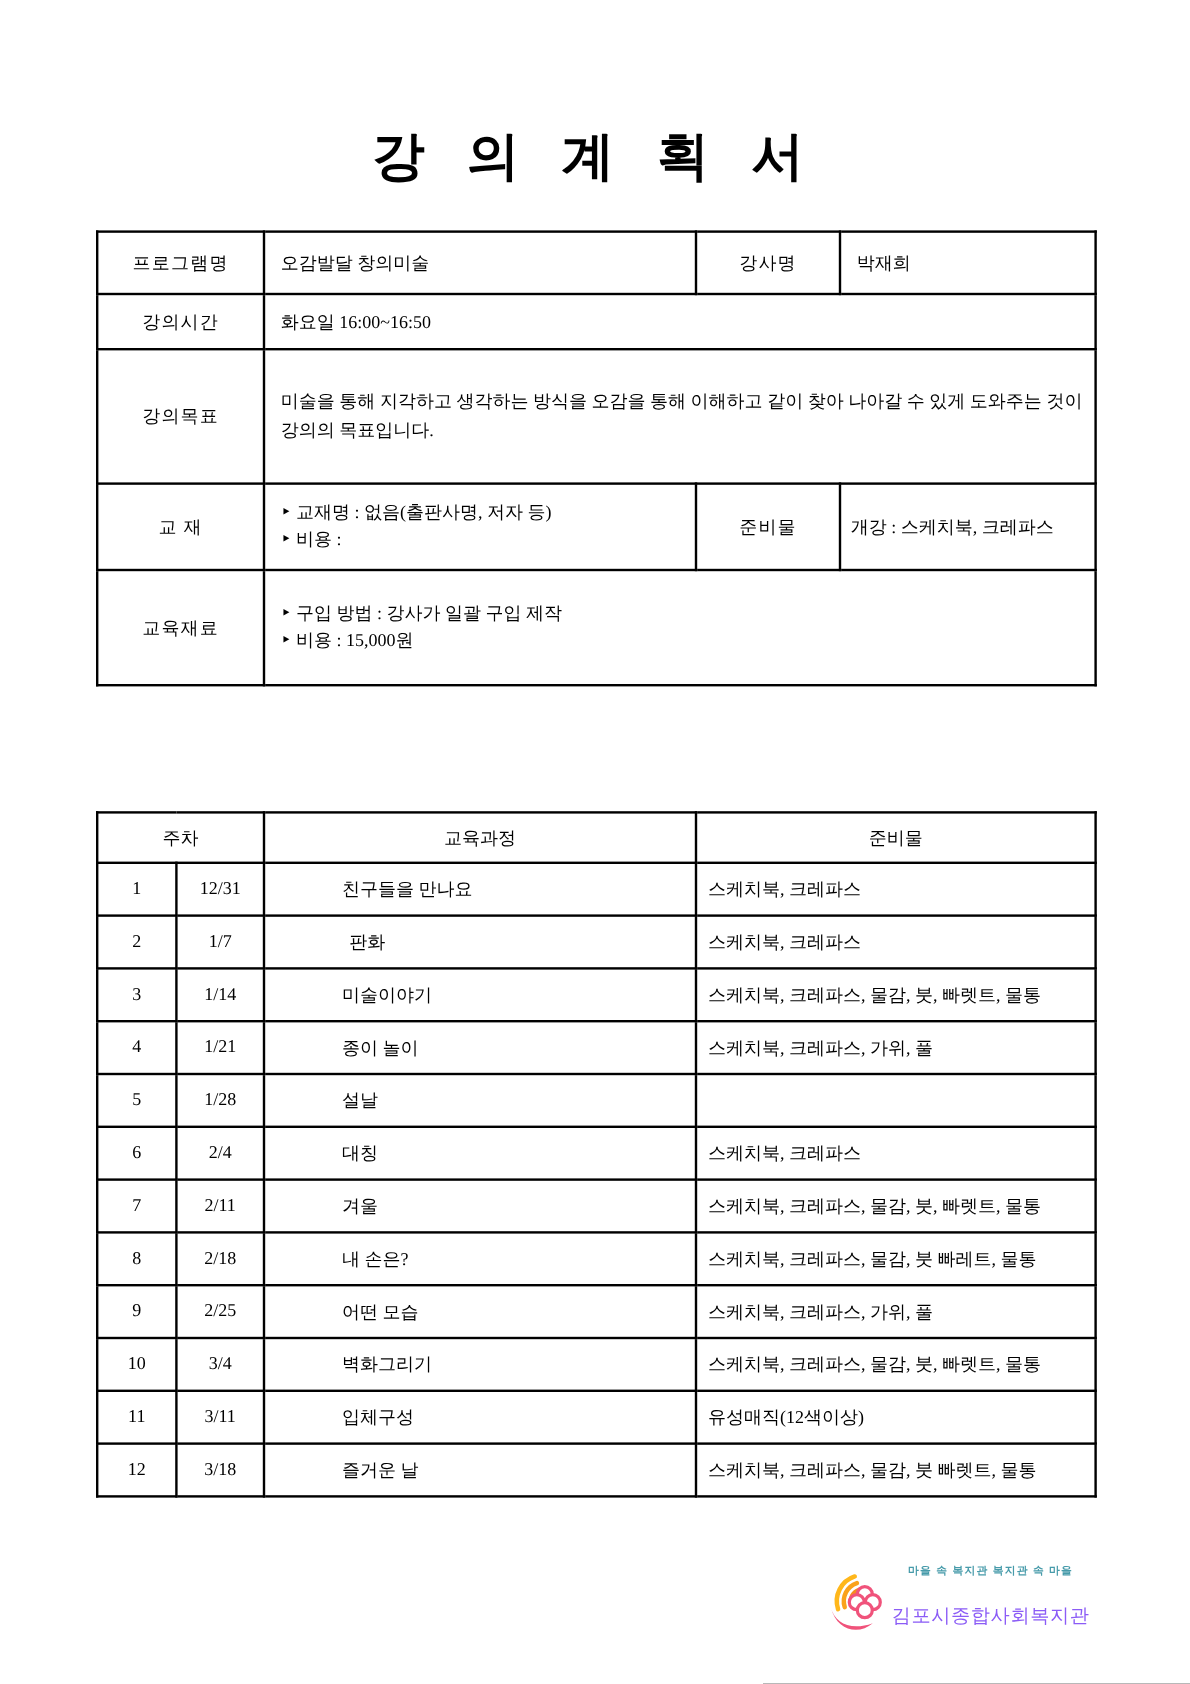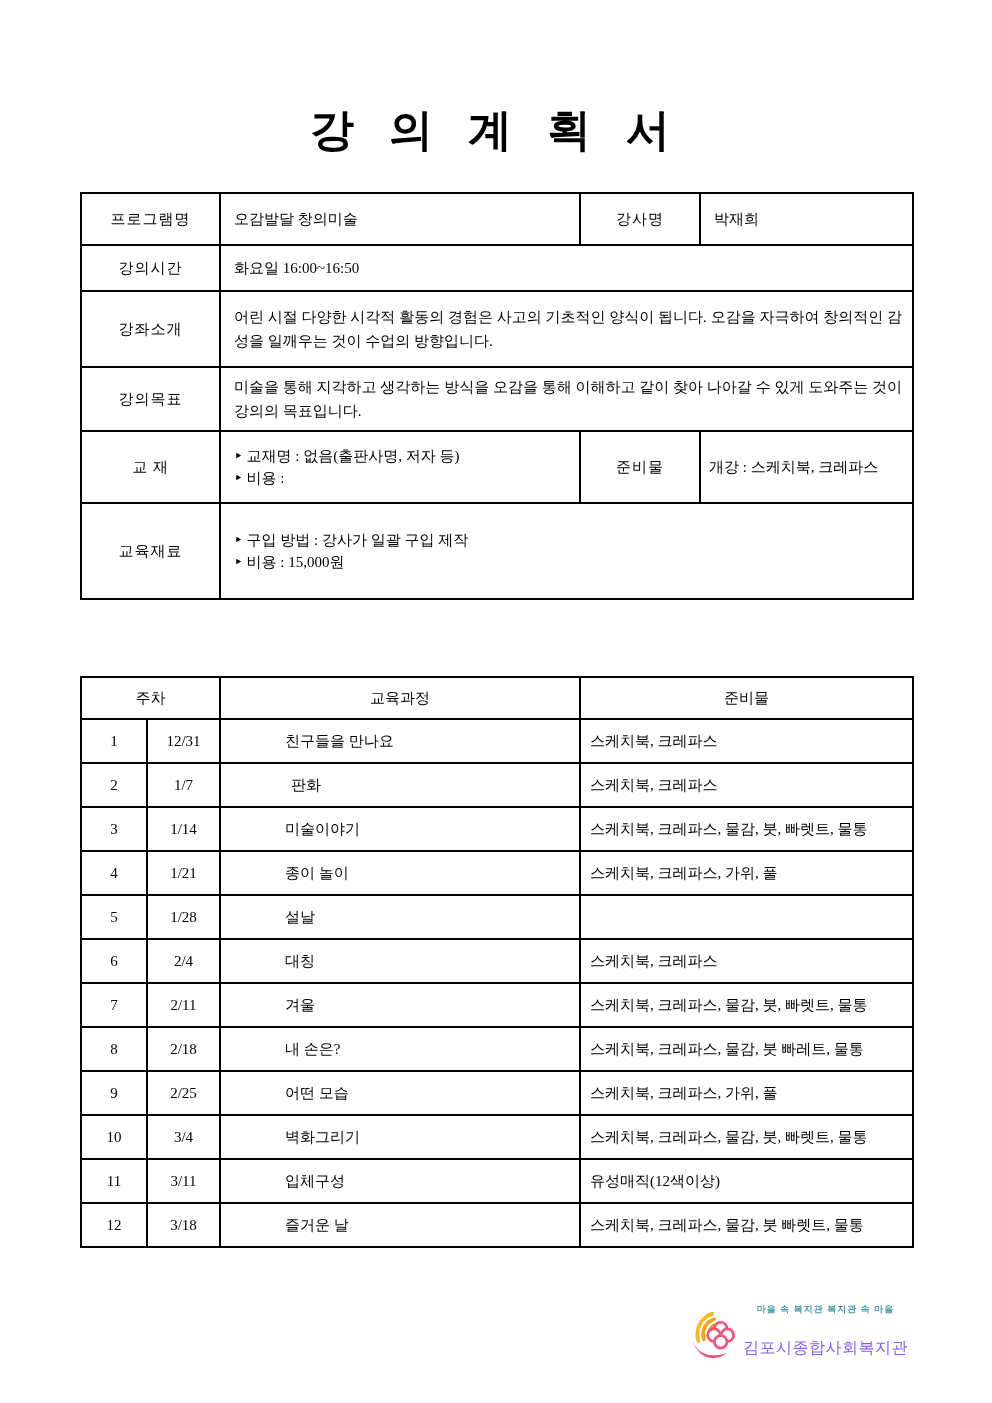--- a/index.html
+++ b/index.html
@@ -19,21 +19,21 @@
 
   .info-table { position:absolute; left:80px; top:192px; width:832px; }
   .sched-table { position:absolute; left:80px; top:676px; width:832px; }
 
   .lbl { text-align:center; letter-spacing:1px;font-family:Liberation Serif, serif; }
   .val { text-align:left; padding:3px 10px 3px 13px; }
   .pre { white-space:pre-line; line-height:22px; }
   .para { text-align:justify; line-height:24px; padding:4px 10px 4px 13px; }
 
   .rh1 { height:52px; } .rh2 { height:54px; } .rh3 { height:46px; }
-  .rh4 { height:76px; } .rh5 { height:64px;border-radius:31px; } .rh6 { height:72px; }
+  .rh4 { height:76px; } .rh5 { height:112px;border-radius:31px; } .rh6 { height:72px; }
   .rh7 { height:96px; }
   .hdr { height:42px; text-align:center; font-weight:normal; }
   .wk  { height:44px; }
   .cell-center { text-align:center; }
   .course { text-align:left; padding-left:64px; }
   .mats   { text-align:left; padding-left:9px; padding-right:4px; }
 
   .logo {
     position:absolute; right:84px; top:1298px; height:66px;
     display:flex; align-items:center;
@@ -61,24 +61,20 @@
     <tbody>
         <tr class="rh1">
       <td class="lbl">프로그램명</td>
       <td class="val">오감발달 창의미술</td>
       <td class="lbl">강사명</td>
       <td class="val">박재희</td>
     </tr>
     <tr class="rh3">
       <td class="lbl">강의시간</td>
       <td class="val" colspan="3">화요일 16:00~16:50</td>
-    </tr>
-    <tr class="rh4">
-      <td class="lbl">강좌소개</td>
-      <td class="para" colspan="3">어린 시절 다양한 시각적 활동의 경험은 사고의 기초적인 양식이 됩니다. 오감을 자극하여 창의적인 감성을 일깨우는 것이 수업의 방향입니다.</td>
     </tr>
     <tr class="rh5">
       <td class="lbl">강의목표</td>
       <td class="para" colspan="3">미술을 통해 지각하고 생각하는 방식을 오감을 통해 이해하고 같이 찾아 나아갈 수 있게 도와주는 것이 강의의 목표입니다.</td>
     </tr>
     <tr class="rh6">
       <td class="lbl">교 재</td>
       <td class="val pre">‣ 교재명 : 없음(출판사명, 저자 등)
 ‣ 비용 :</td>
       <td class="lbl">준비물</td>

